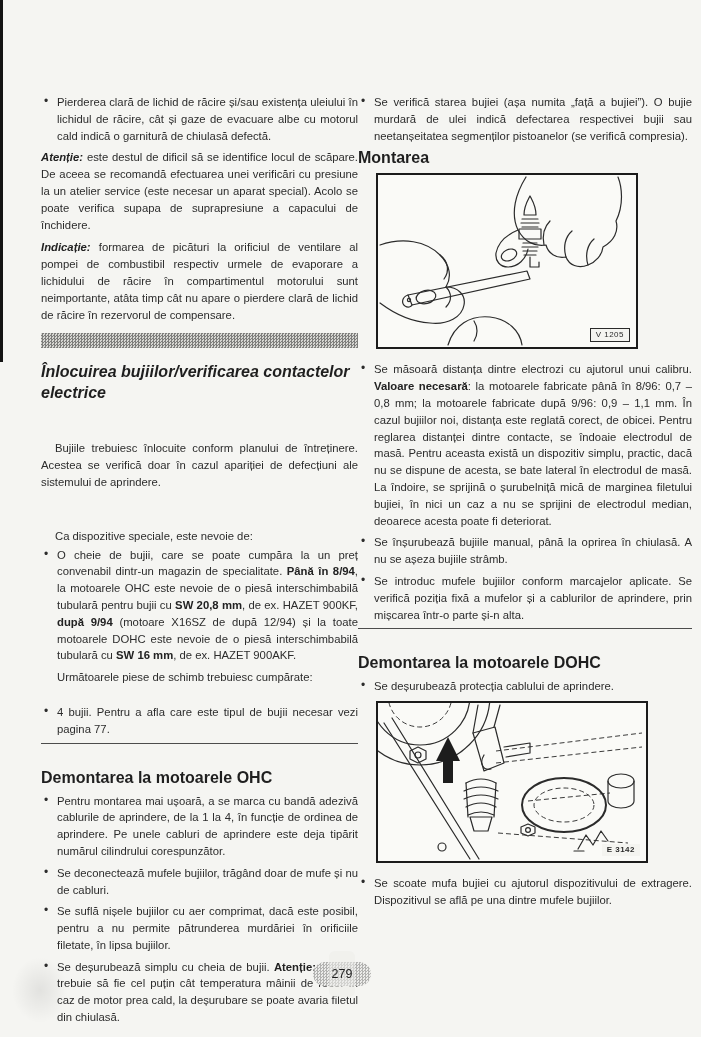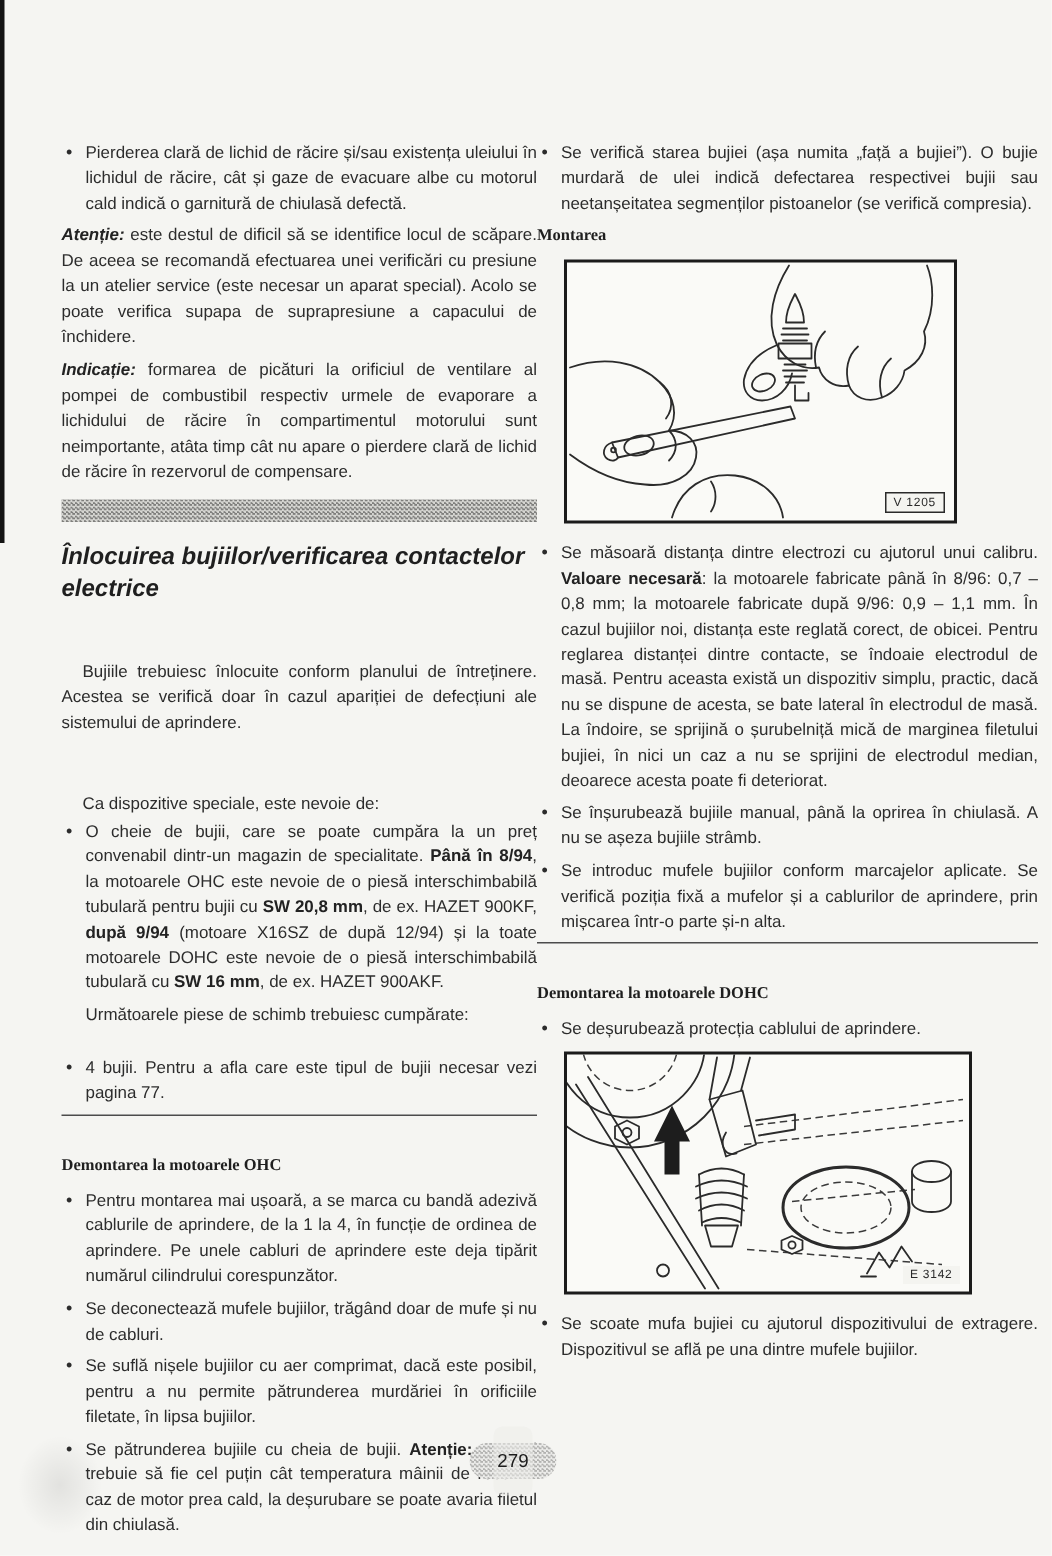--- a/index.html
+++ b/index.html
@@ -22,28 +22,28 @@
   .ital { font-style:italic; }
   .halftone-bar {
     height:15px; margin:10px 0 13px 0;
     background:repeating-conic-gradient(#7e7e7c 0% 25%, #d6d6d2 25% 50%);
     background-size:3px 3px;
   }
   h1.section-title {
     font-size:16px; line-height:21px; font-weight:bold; font-style:italic;
     margin:0 0 8px 0; text-align:left; color:#1f1f1f;
   }
-  h2.subhead { font-size:11px; line-height:17px; font-weight:bold; margin:0 0 7px 0; text-align:left; color:#1f1f1f;font-family:Liberation Serif, serif; }
+  h2.subhead { font-size:16px; line-height:17px; font-weight:bold; margin:0 0 7px 0; text-align:left; color:#1f1f1f; }
   .ruled { border-top:1px solid #4c4c4c; padding-top:25px; margin-top:9px; }
   .figure {
     position:relative; background:#fafaf7; border:2px solid #1b1b1b;
     margin:6px 0 12px 18px;
   }
   .figure.fig1 { width:258px; height:172px; }
-  .figure.fig2 { width:268px; height:158px; }
+  .figure.fig2 { width:268px; height:158px;font-weight:bold; }
   .figure svg { display:block; width:100%; height:100%; }
   .fig-label {
     position:absolute; right:6px; bottom:5px;
     font-size:8px; line-height:10px; letter-spacing:0.5px;
     color:#2a2a2a; padding:1px 5px; background:#f4f4f0;
   }
   .fig-label.boxed { border:1px solid #2a2a2a; }
   .page-badge {
     position:absolute; left:313px; top:962px; width:58px; height:24px;
     border-radius:13px;
@@ -82,21 +82,21 @@
 
     <p style="margin-bottom:18px; padding-left:16px;">Următoarele piese de schimb trebuiesc cumpărate:</p>
 
     <p class="bullet"><span>4 bujii. Pentru a afla care este tipul de bujii necesar vezi pagina 77.</span></p>
 
     <h2 class="subhead ruled">Demontarea la motoarele OHC</h2>
 
     <p class="bullet"><span>Pentru montarea mai ușoară, a se marca cu bandă adezivă cablurile de aprindere, de la 1 la 4, în funcție de ordinea de aprindere. Pe unele cabluri de aprindere este deja tipărit numărul cilindrului corespunzător.</span></p>
     <p class="bullet"><span>Se deconectează mufele bujiilor, trăgând doar de mufe și nu de cabluri.</span></p>
     <p class="bullet"><span>Se suflă nișele bujiilor cu aer comprimat, dacă este posibil, pentru a nu permite pătrunderea murdăriei în orificiile filetate, în lipsa bujiilor.</span></p>
-    <p class="bullet"><span>Se pătrunderea bujiile cu cheia de bujii. </span><b>Atenție:</b><span> motorul trebuie să fie cel puțin cât temperatura mâinii de rece. În caz de motor prea cald, la deșurubare se poate avaria filetul din chiulasă.</span></p>
+    <p class="bullet"><span>Se deșurubează simplu cu cheia de bujii. </span><b>Atenție:</b><span> motorul trebuie să fie cel puțin cât temperatura mâinii de rece. În caz de motor prea cald, la deșurubare se poate avaria filetul din chiulasă.</span></p>
 
   </div>
 
   <div class="col col-right">
 
     <p class="bullet"><span>Se verifică starea bujiei (așa numita „față a bujiei”). O bujie murdară de ulei indică defectarea respectivei bujii sau neetanșeitatea segmenților pistoanelor (se verifică compresia).</span></p>
 
     <h2 class="subhead" style="margin-top:4px;">Montarea</h2>
 
     <div class="figure fig1">

